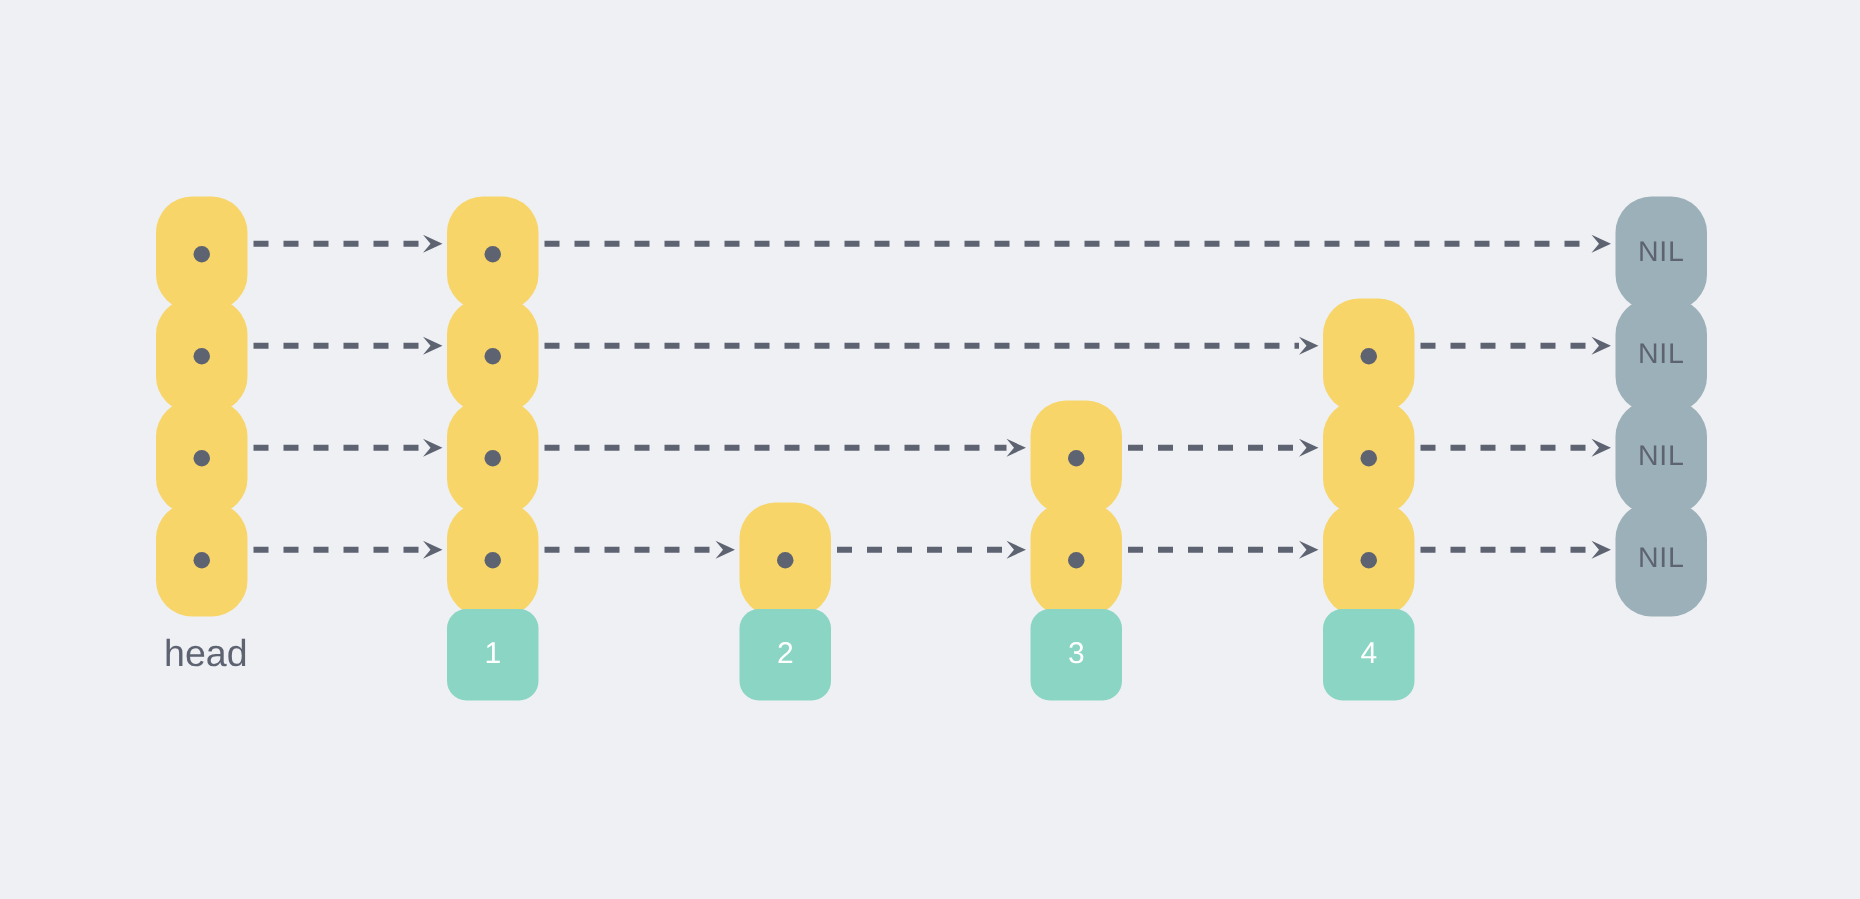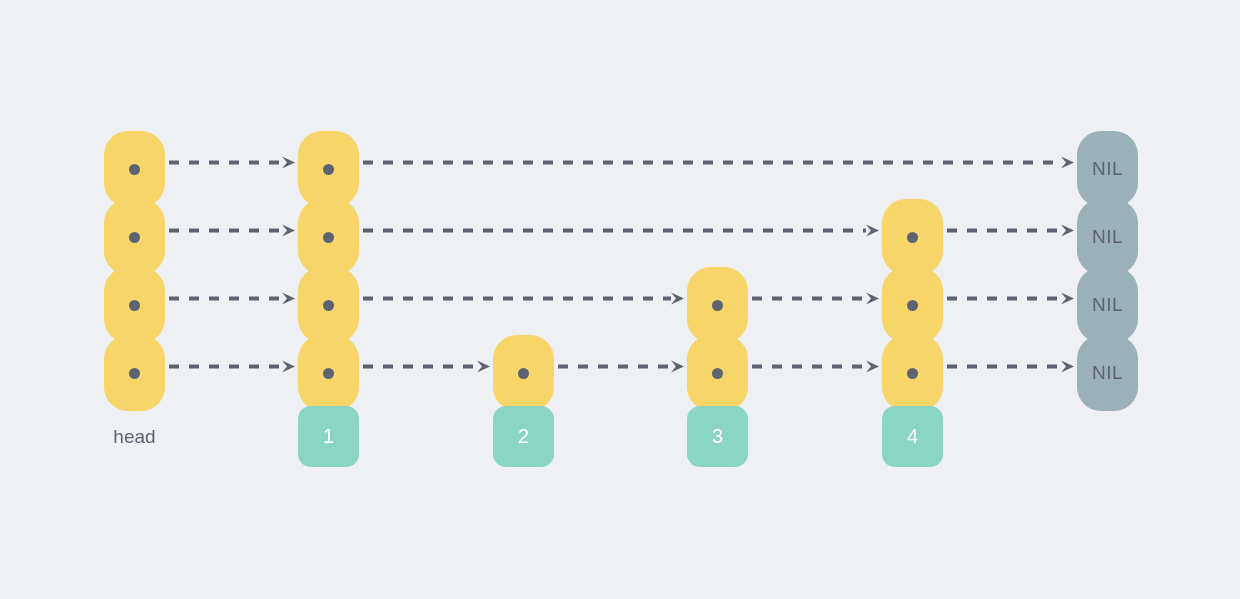--- a/index.html
+++ b/index.html
@@ -88,22 +88,22 @@
     display: flex;
     align-items: center;
     justify-content: center;
     font-size: 20px;
     color: #ffffff;
   }
 
   .headlabel {
     position: absolute;
     width: 61px;
-    text-align: center;
-    font-size: 19px;
+    text-align: right;
+    font-size: 25px;
     color: #5e6372;
     line-height: 61px;
   }
 </style>
 </head>
 <body>
 
 <div id="canvas">
 
 

